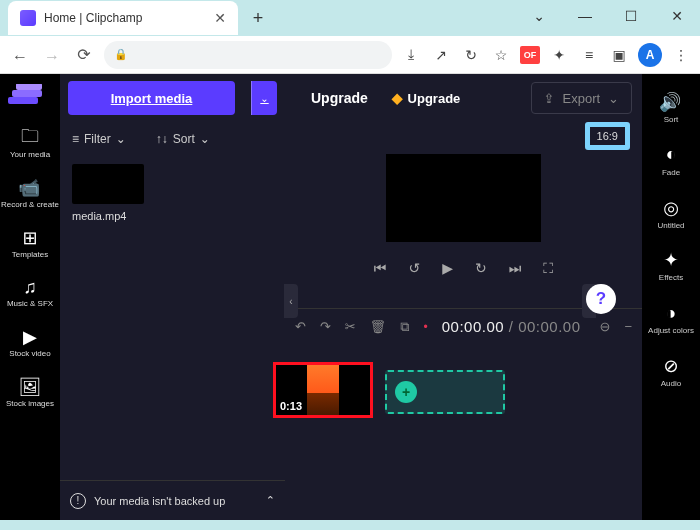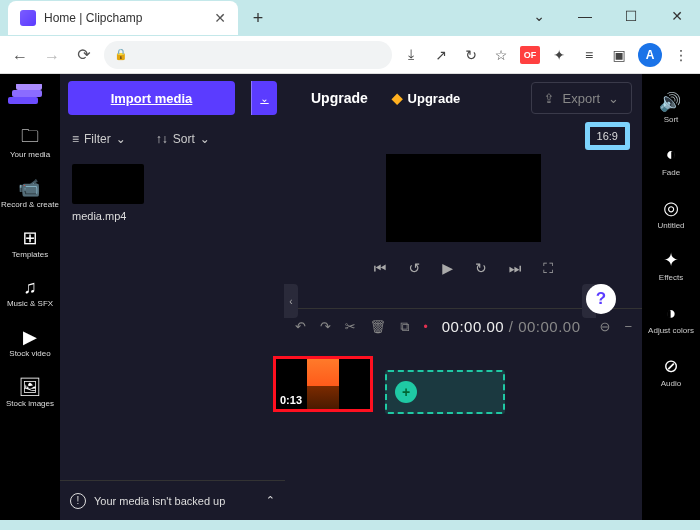--- a/index.html
+++ b/index.html
@@ -53,21 +53,21 @@
 .pctrls .pc{cursor:pointer;}
 .helpbub{position:absolute;right:26px;top:210px;width:30px;height:30px;background:#fff;border-radius:50%;display:flex;align-items:center;justify-content:center;color:#5b3cff;font-size:17px;font-weight:bold;}
 .collapse{position:absolute;left:-1px;top:210px;width:14px;height:34px;background:#2a2a3a;border-radius:0 4px 4px 0;display:flex;align-items:center;justify-content:center;font-size:10px;color:#aaa;}
 .collapse2{position:absolute;right:46px;top:210px;width:14px;height:34px;background:#2a2a3a;border-radius:4px 0 0 4px;display:flex;align-items:center;justify-content:center;font-size:10px;color:#aaa;}
 .tlbar{height:36px;border-top:1px solid #333;display:flex;align-items:center;padding:0 10px;gap:14px;color:#888;font-size:13px;margin-top:20px;}
 .tlbar .tc{font-size:15px;letter-spacing:.5px;}
 .tlbar .tc .cur{color:#eee;}
 .tlbar .tlic{cursor:pointer;}
 .rec{color:#e03050;font-size:12px;}
 .timeline{flex:1;background:#1a1a2a;position:relative;}
-.dragclip{position:absolute;left:-12px;top:12px;width:100px;height:56px;background:#000;border:3px solid #ff1020;display:flex;align-items:center;justify-content:center;}
+.dragclip{position:absolute;left:-12px;top:18px;width:100px;height:56px;background:#000;border:3px solid #ff1020;display:flex;align-items:center;justify-content:center;}
 .dragclip .sun{width:32px;height:50px;background:linear-gradient(#ff7a2a 0%,#ff5a1a 55%,#7a2a00 55%,#4a1a00 100%);}
 .dragclip .dur{position:absolute;left:4px;bottom:3px;font-size:11px;font-weight:bold;color:#fff;}
 .dropzone{position:absolute;left:100px;top:26px;width:120px;height:44px;border:2px dashed #1fc9a4;border-radius:3px;background:rgba(31,201,164,.18);display:flex;align-items:center;}
 .dropzone .plus{width:22px;height:22px;background:#1fc9a4;border-radius:50%;margin-left:8px;display:flex;align-items:center;justify-content:center;color:#063;font-size:14px;font-weight:bold;}
 .rightbar{width:58px;background:#000;display:flex;flex-direction:column;align-items:center;padding-top:10px;gap:2px;}
 .rbi{width:58px;padding:8px 0 10px 0;display:flex;flex-direction:column;align-items:center;gap:4px;cursor:pointer;}
 .rbi .ic{font-size:18px;color:#fff;height:20px;display:flex;align-items:center;}
 .rbi .lb{font-size:8px;color:#ccc;text-align:center;line-height:1.1;}
 svg{display:block;}
 </style>

